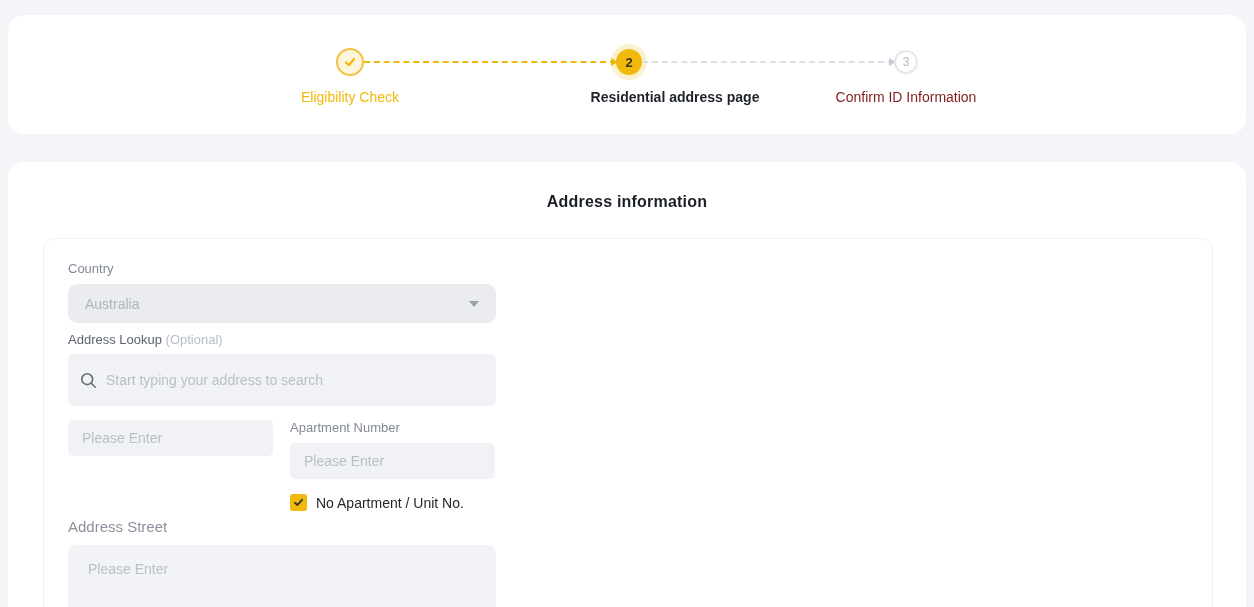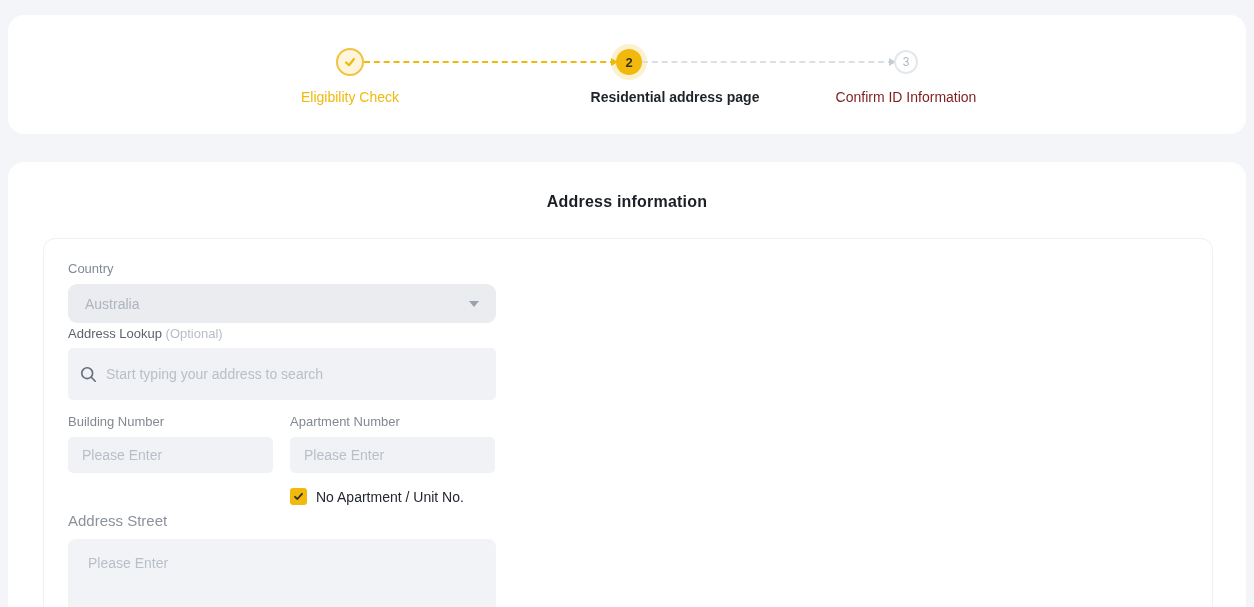--- a/index.html
+++ b/index.html
@@ -140,21 +140,21 @@
   }
   .select-value { font-size: 14px; color: #aeb4bd; }
   .select-arrow {
     width: 0; height: 0;
     border-left: 5px solid transparent;
     border-right: 5px solid transparent;
     border-top: 6px solid #9aa2ad;
   }
 
   .search-box {
-    margin-top: 3px;
+    margin-top: 9px;
   }
   .search-field {
     height: 52px;
     background: #f1f2f5;
     border-radius: 5px;
     display: flex;
     align-items: center;
     padding: 0 12px;
   }
   .search-field svg { flex: 0 0 auto; margin-right: 9px; }
@@ -284,21 +284,20 @@
         <svg width="17" height="17" viewBox="0 0 17 17">
           <circle cx="7.2" cy="7.2" r="5.4" fill="none" stroke="#646c78" stroke-width="1.6"></circle>
           <line x1="11.3" y1="11.3" x2="15.2" y2="15.2" stroke="#646c78" stroke-width="1.6" stroke-linecap="round"></line>
         </svg>
         <input type="text" placeholder="Start typing your address to search" style="">
       </div>
     </div>
 
     <div class="two-col">
       <div class="col">
-        <div class="field-label">Building Number</div>
         <input type="text" class="text-input" placeholder="Please Enter" style="">
       </div>
       <div class="col">
         <div class="field-label">Apartment Number</div>
         <input type="text" class="text-input" placeholder="Please Enter" style="">
         <div class="checkbox-row">
           <span class="checkbox">
             <svg width="11" height="11" viewBox="0 0 11 11">
               <polyline points="2,5.8 4.4,8 9,2.8" fill="none" stroke="#2b2f36" stroke-width="1.8" stroke-linecap="round" stroke-linejoin="round"></polyline>
             </svg>

